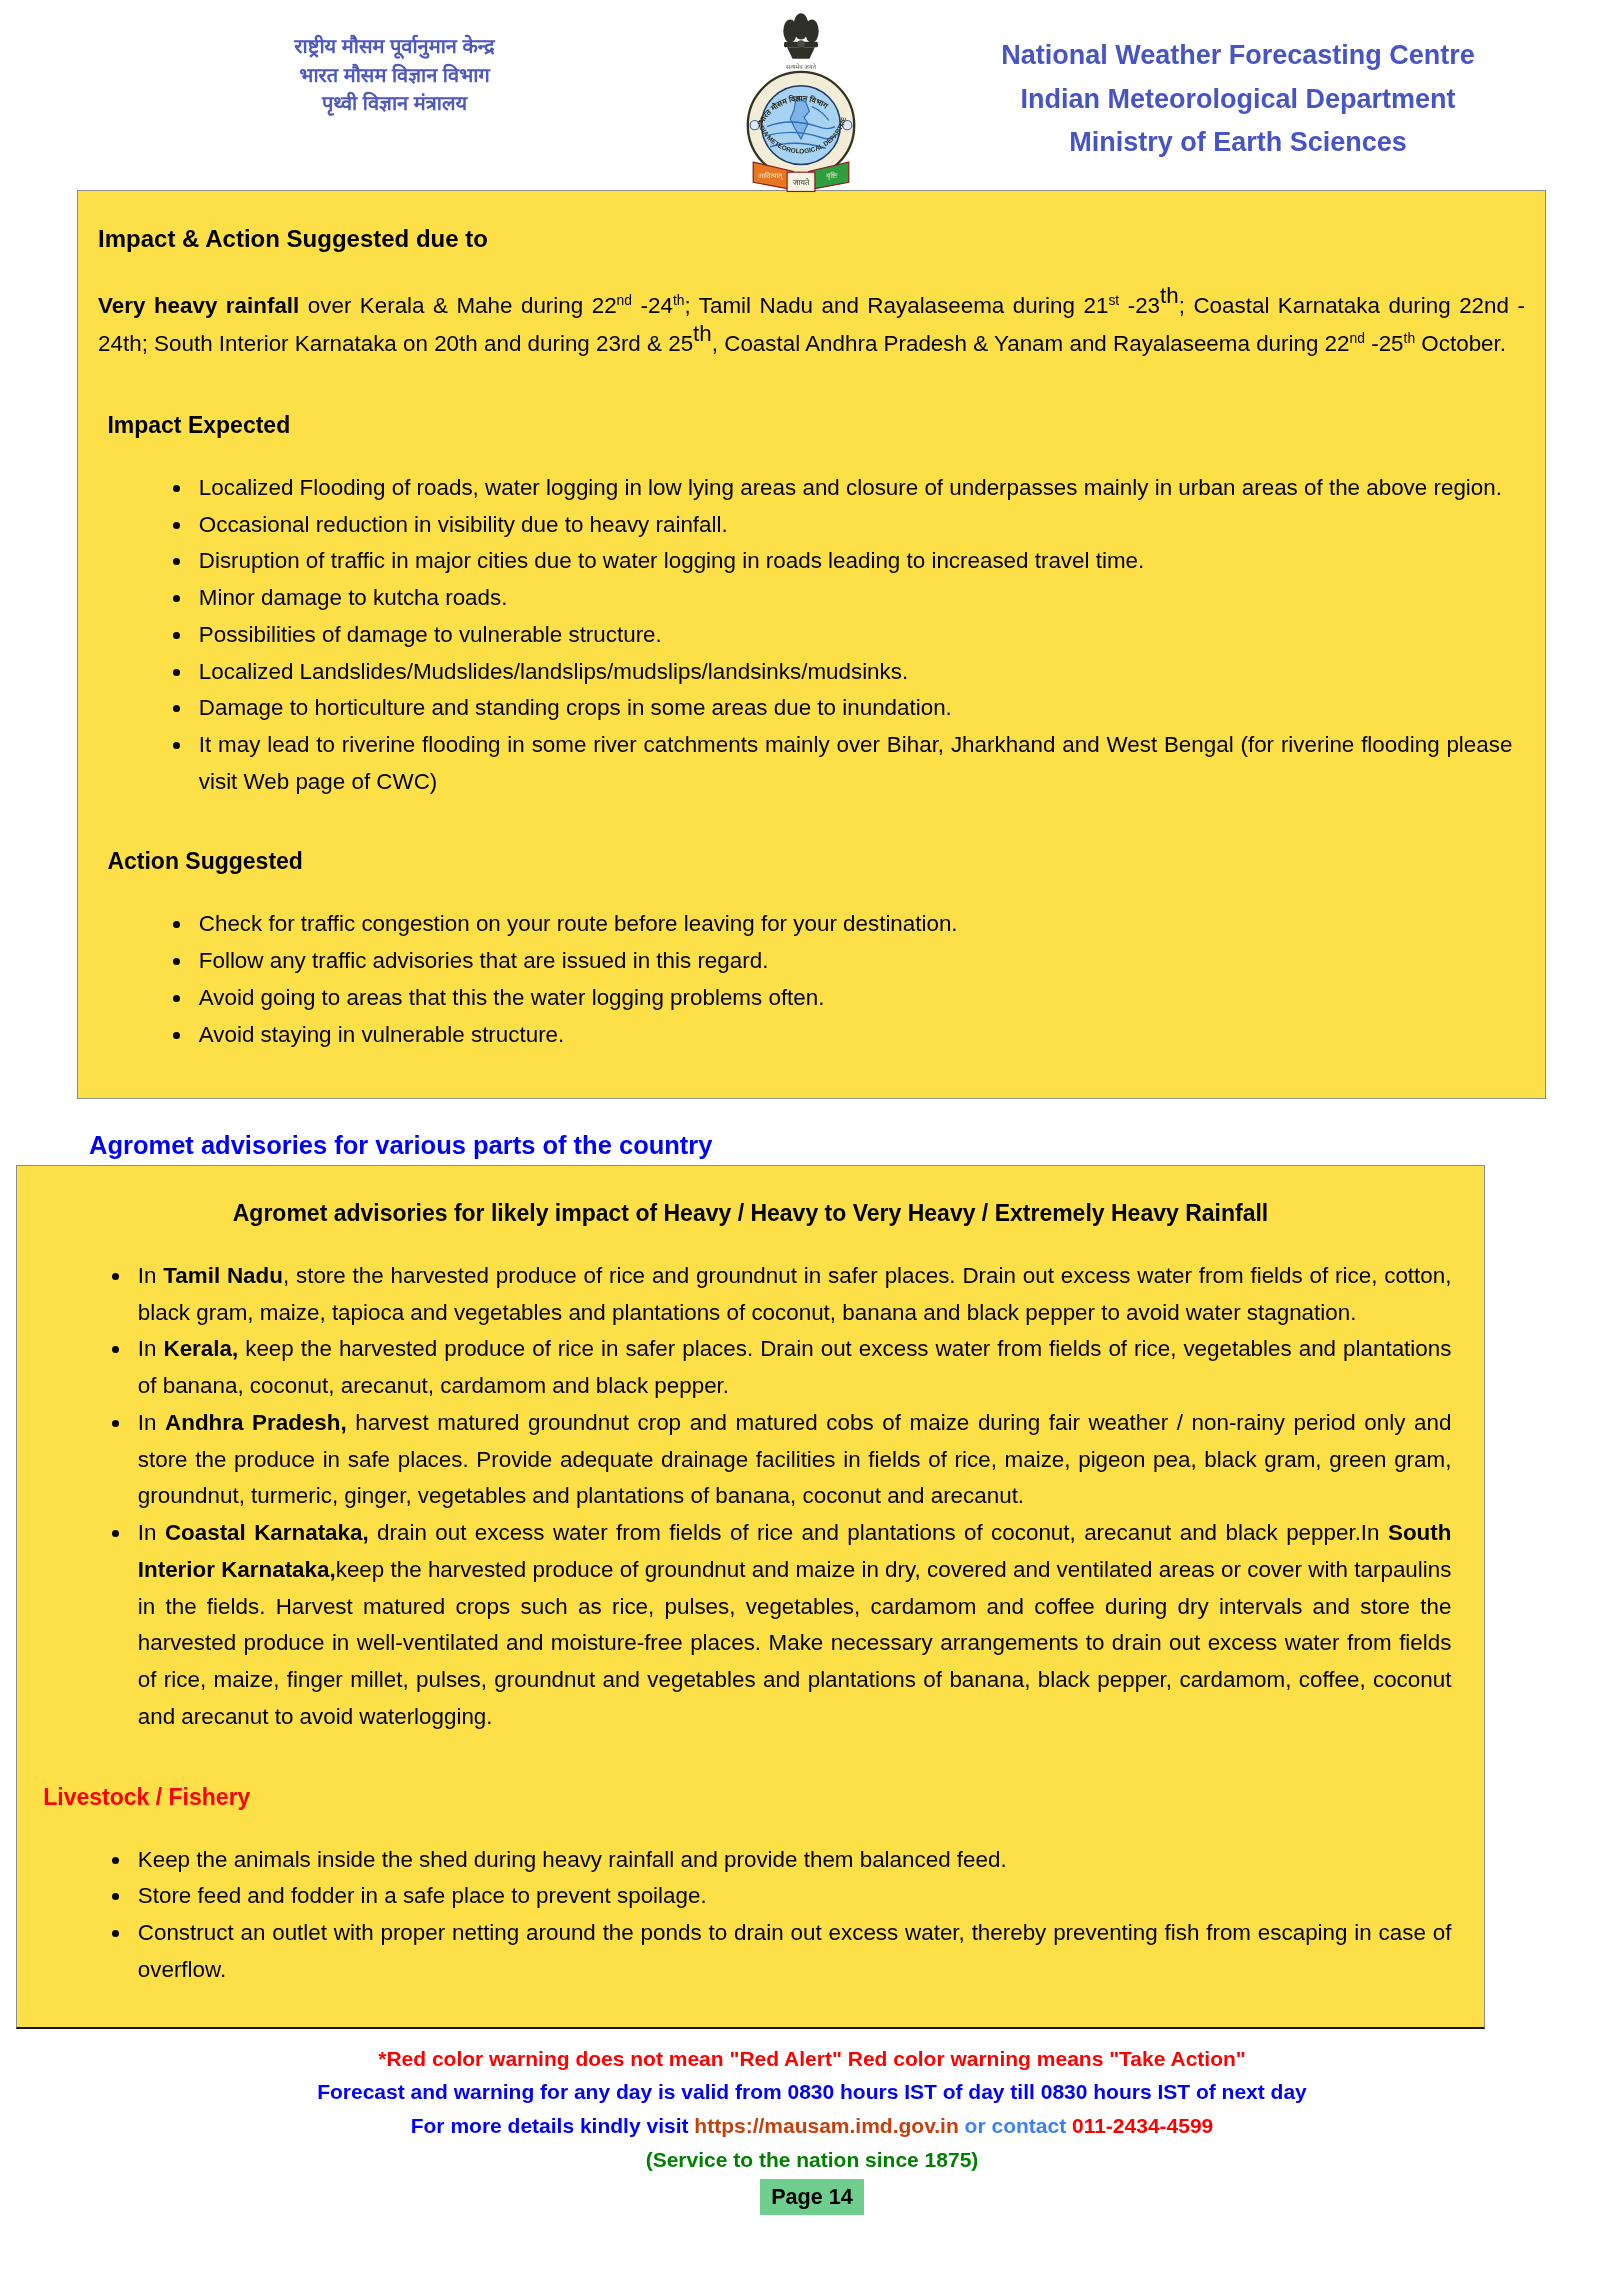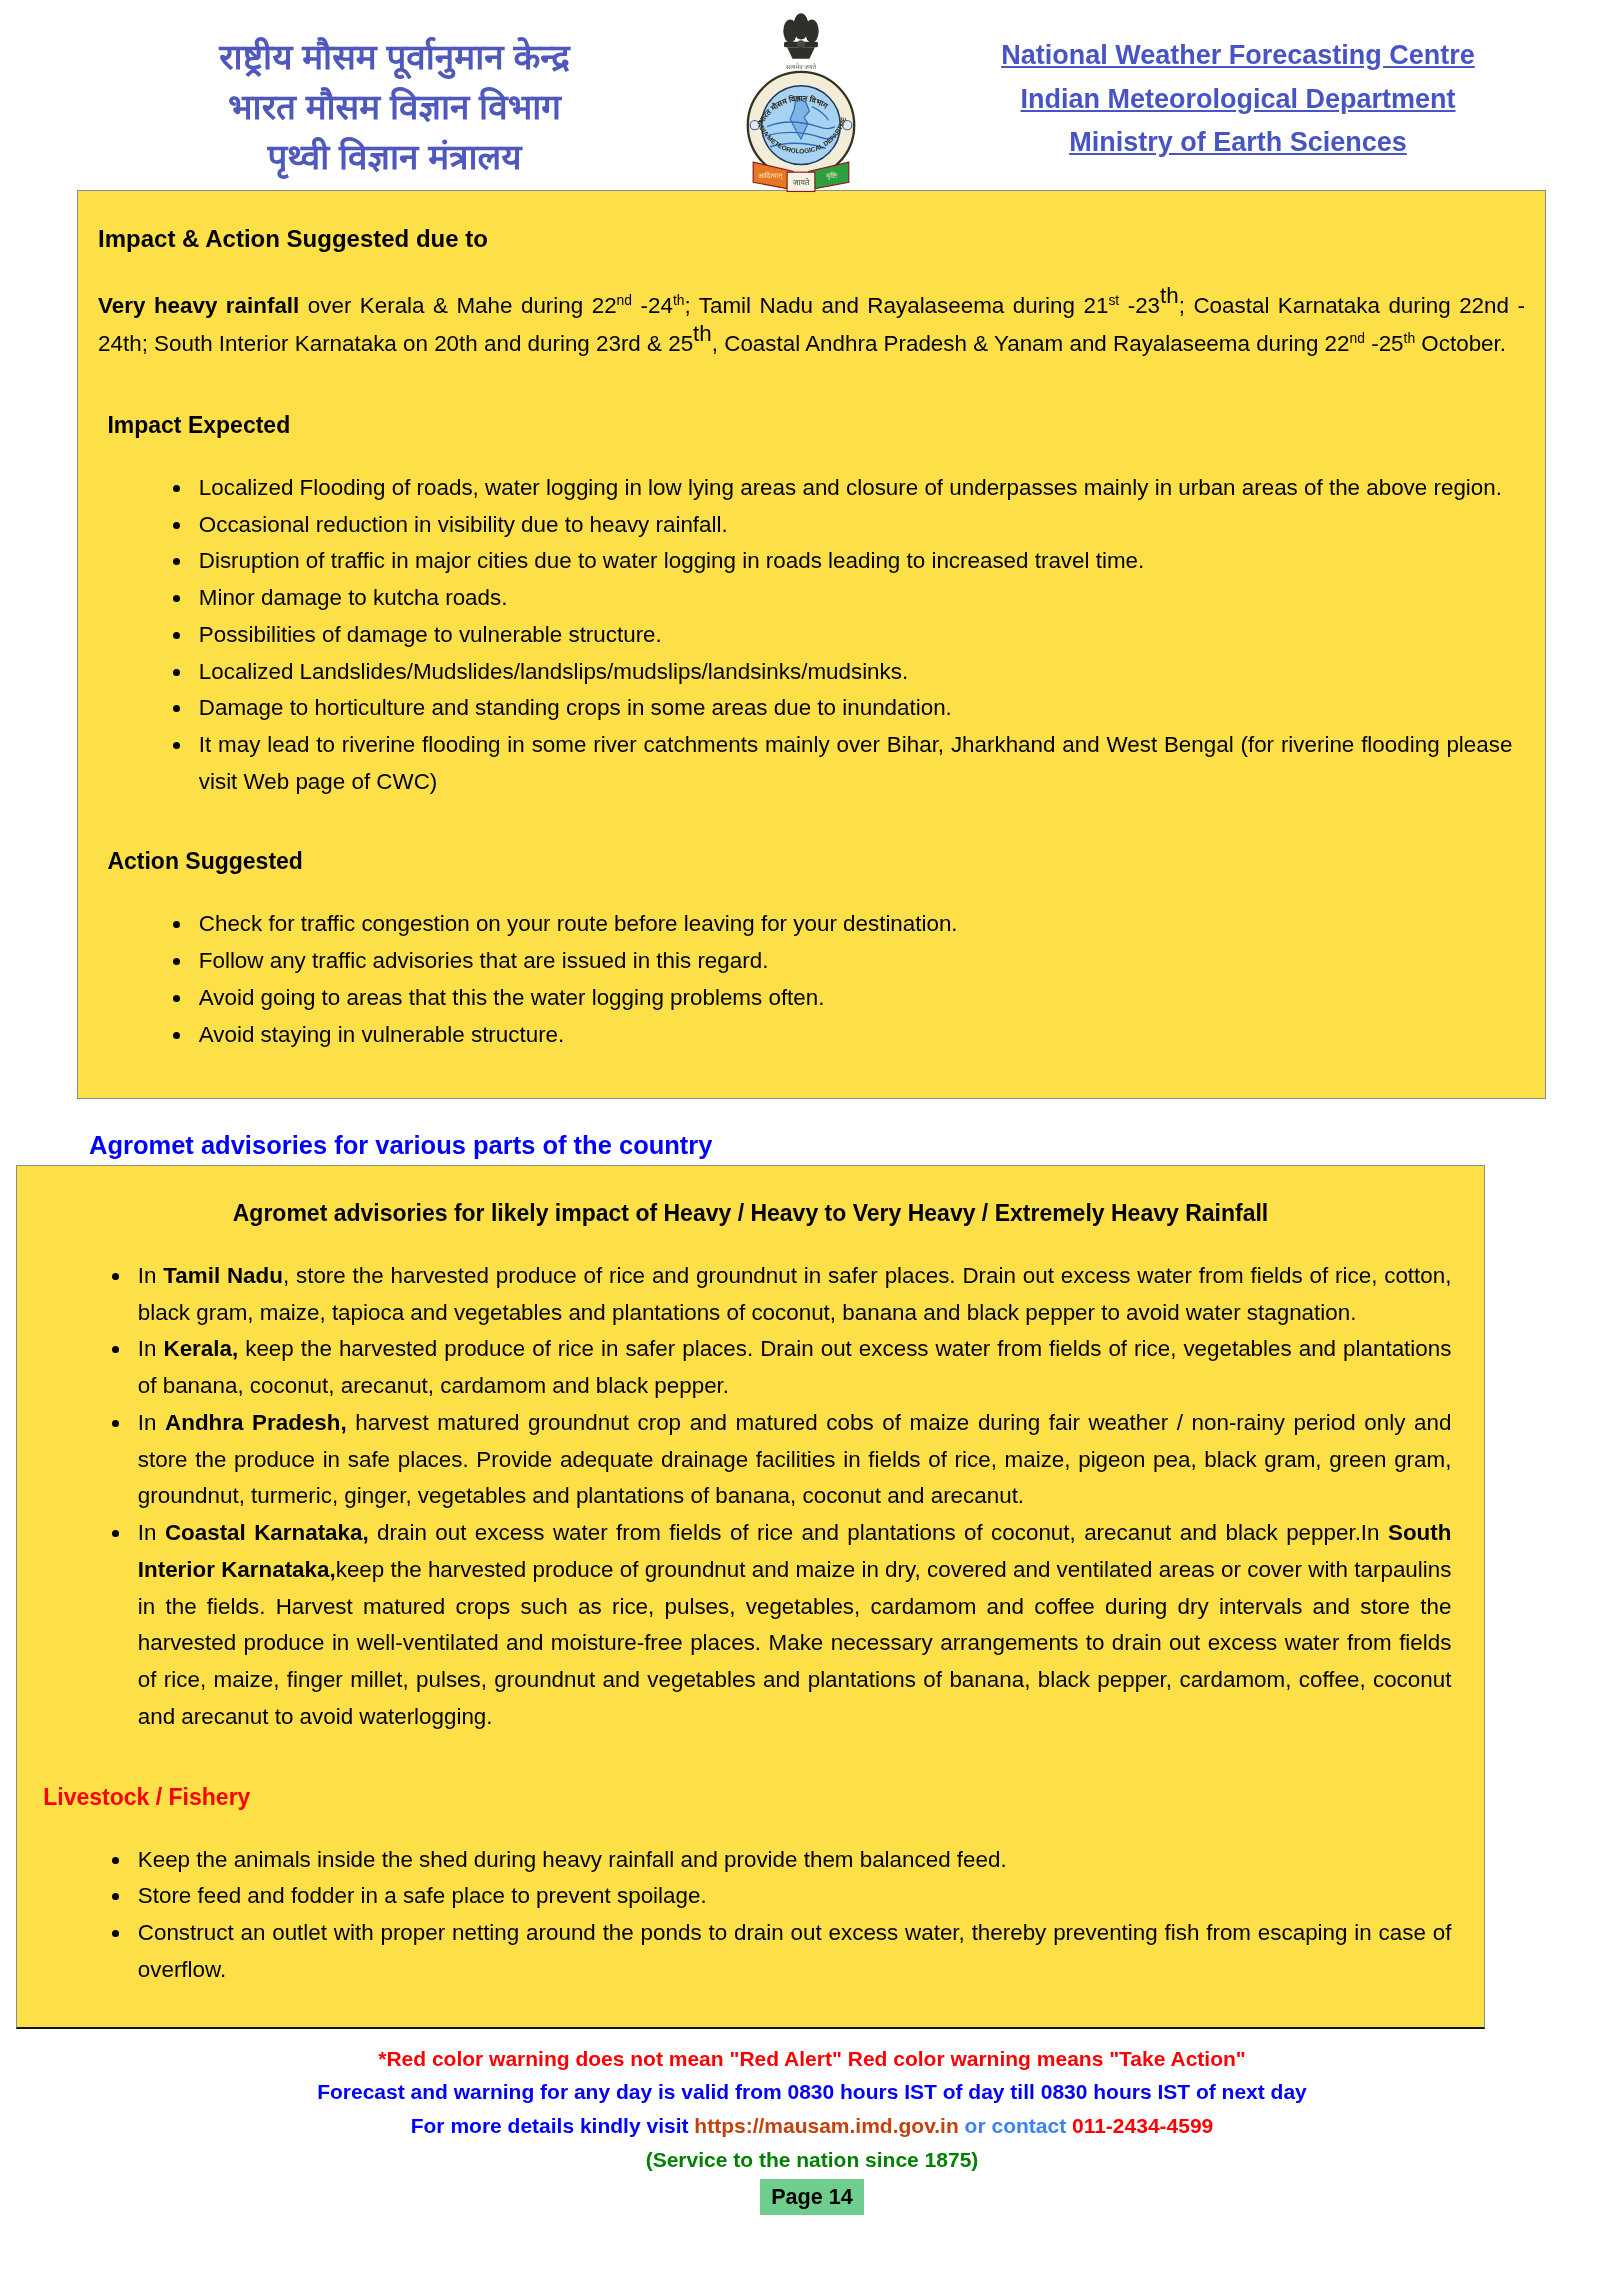--- a/index.html
+++ b/index.html
@@ -1,23 +1,23 @@
 <!DOCTYPE html>
 <html style="font-size:12.4px"><head>
 <meta charset="utf-8">
 <style>
   html,body{margin:0;padding:0;background:#ffffff;}
   body{width:1624px;min-height:2295px;font-family:"Liberation Sans",sans-serif;color:#000;}
   .page{position:relative;width:1624px;min-height:2295px;background:#fff;overflow:hidden;}
 
   
   header{display:flex;align-items:flex-start;padding:10.8px 31px 0 70px;height:179px;box-sizing:border-box;}
-  .hdr-left{width:649px;text-align:center;font-weight:bold;font-size:35px;line-height:1.42;color:#4f58bd;padding-top:21.6px;}
+  .hdr-left{width:649px;text-align:center;font-weight:bold;font-size:20px;line-height:1.42;color:#4f58bd;padding-top:21.6px;}
   .hdr-logo{width:164px;flex:0 0 auto;display:flex;justify-content:center;}
-  .hdr-right{flex:1;text-align:center;font-weight:bold;font-size:27px;line-height:1.62;color:#4754c4;padding-top:23px;text-decoration:underline;}
+  .hdr-right{flex:1;text-align:center;font-weight:bold;font-size:27px;line-height:1.62;color:#4754c4;padding-top:23px;}
 
   
   .box{margin:0 77px;border:1.5px solid #8c8c8c;background:#fde047;box-sizing:border-box;width:1469px;}
   .box1{margin-top:10.8px;padding:0 18.6px 45px 18.6px;}
   .box2{margin-top:4.6px;padding:0 18.6px 39px 18.6px;border-bottom:2.3px solid #141414;margin-left:16px;}
 
   .box-title{font-size:24px;font-weight:bold;margin:34px 0 0 1.5px;}
   .intro{font-size:22.4px;line-height:1.72;text-align:justify;margin:34px 1.5px 0 1.5px;}
   .sub-heading{font-size:23px;font-weight:bold;margin:48px 0 0 10.8px;}
   .sub-heading.red{color:#ff0000;margin-left:7.7px;}

